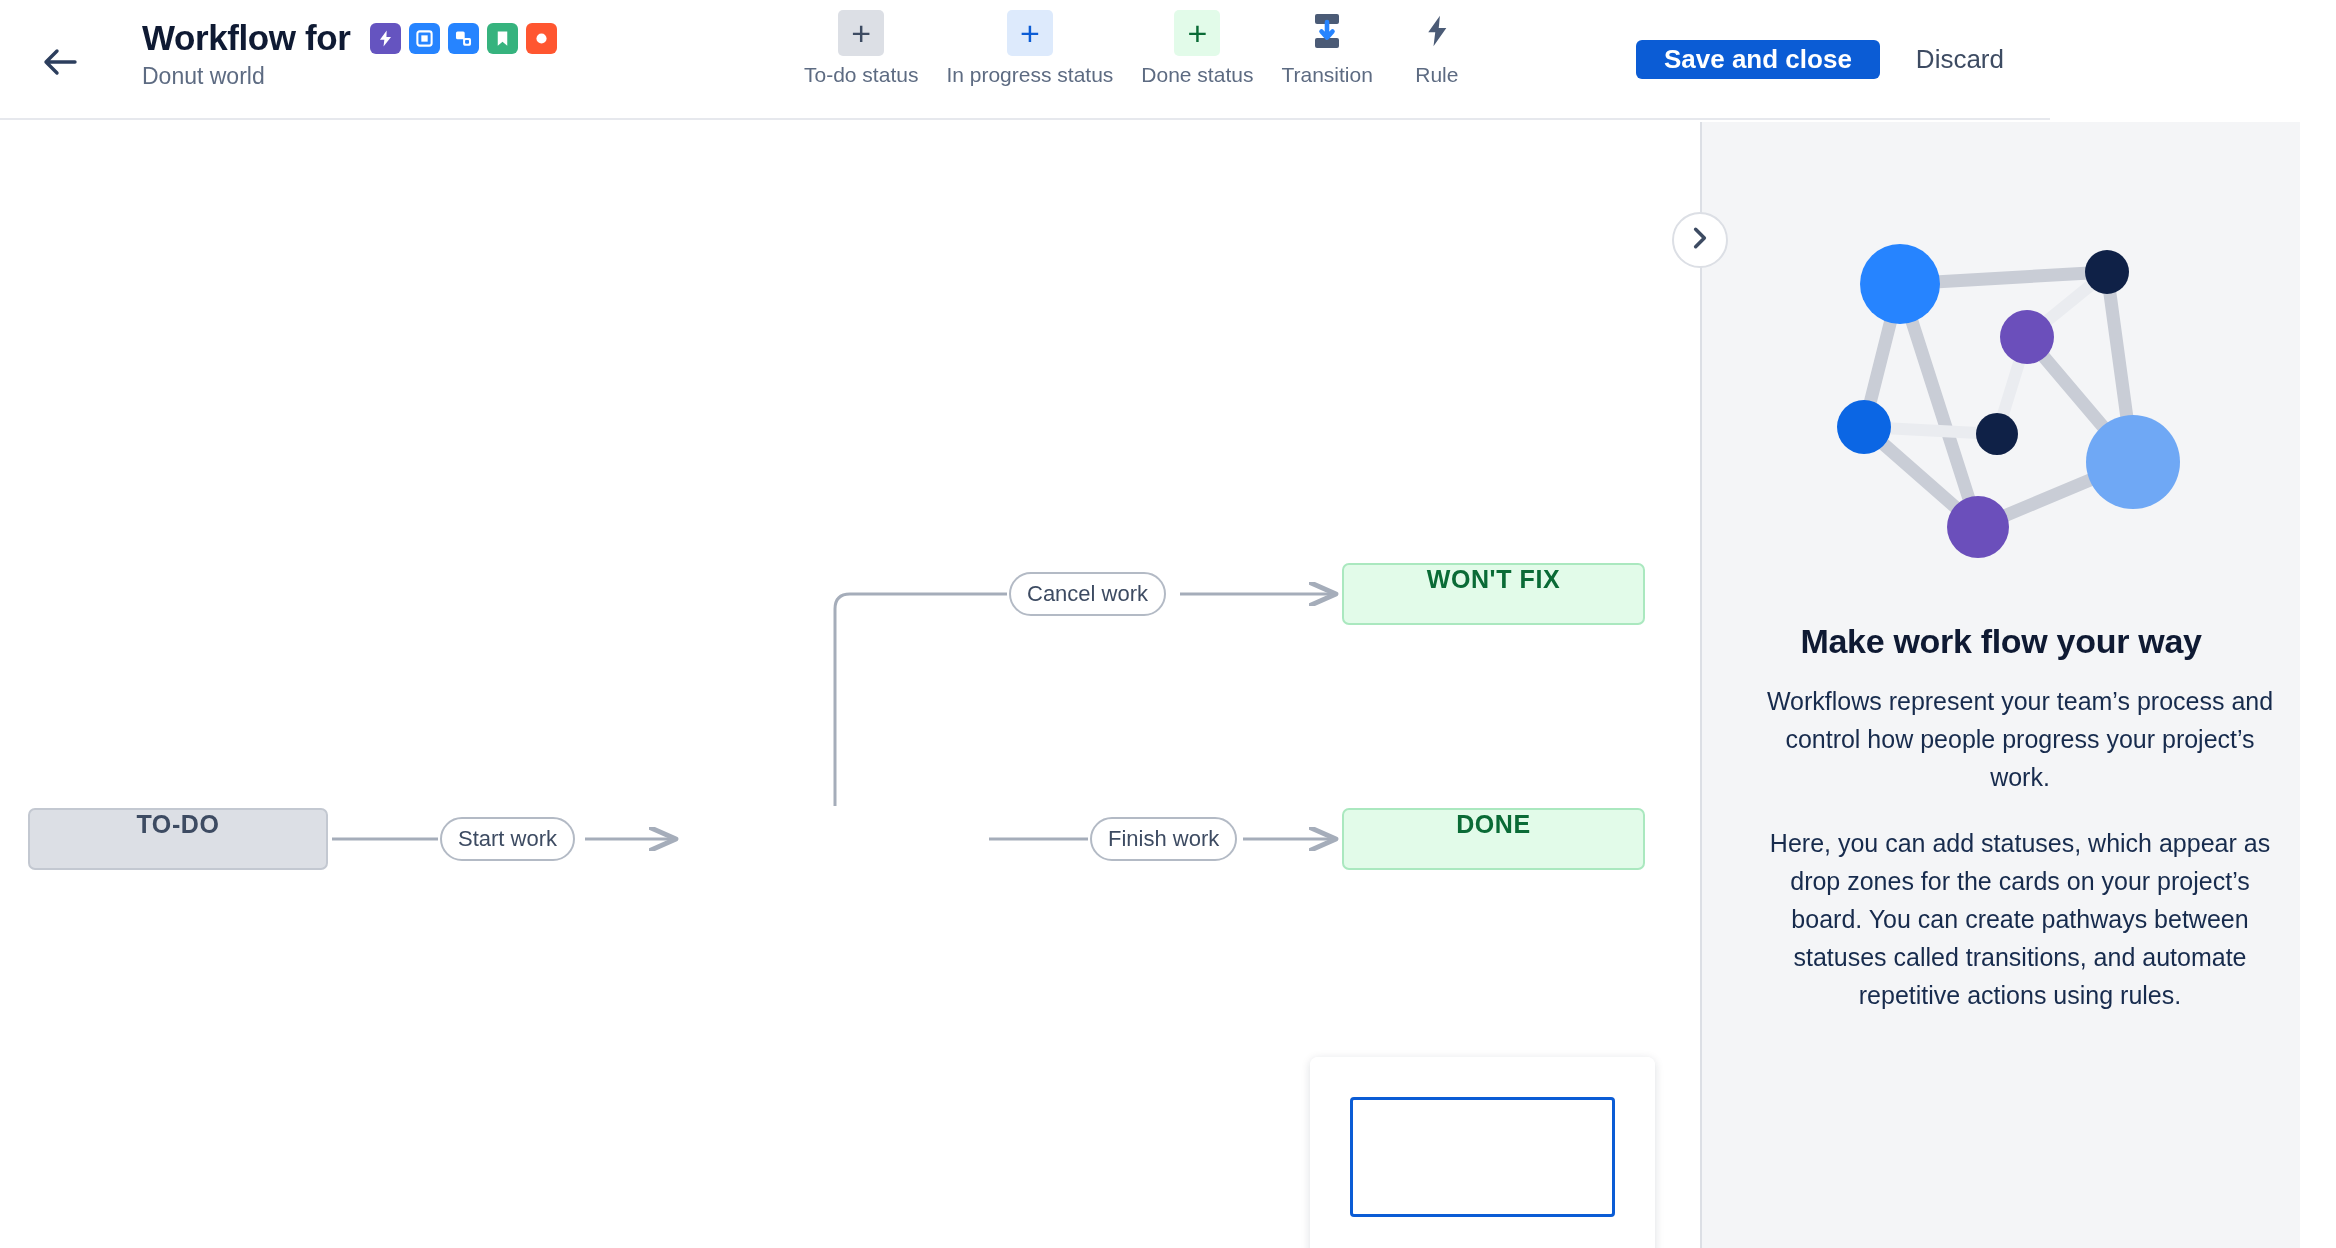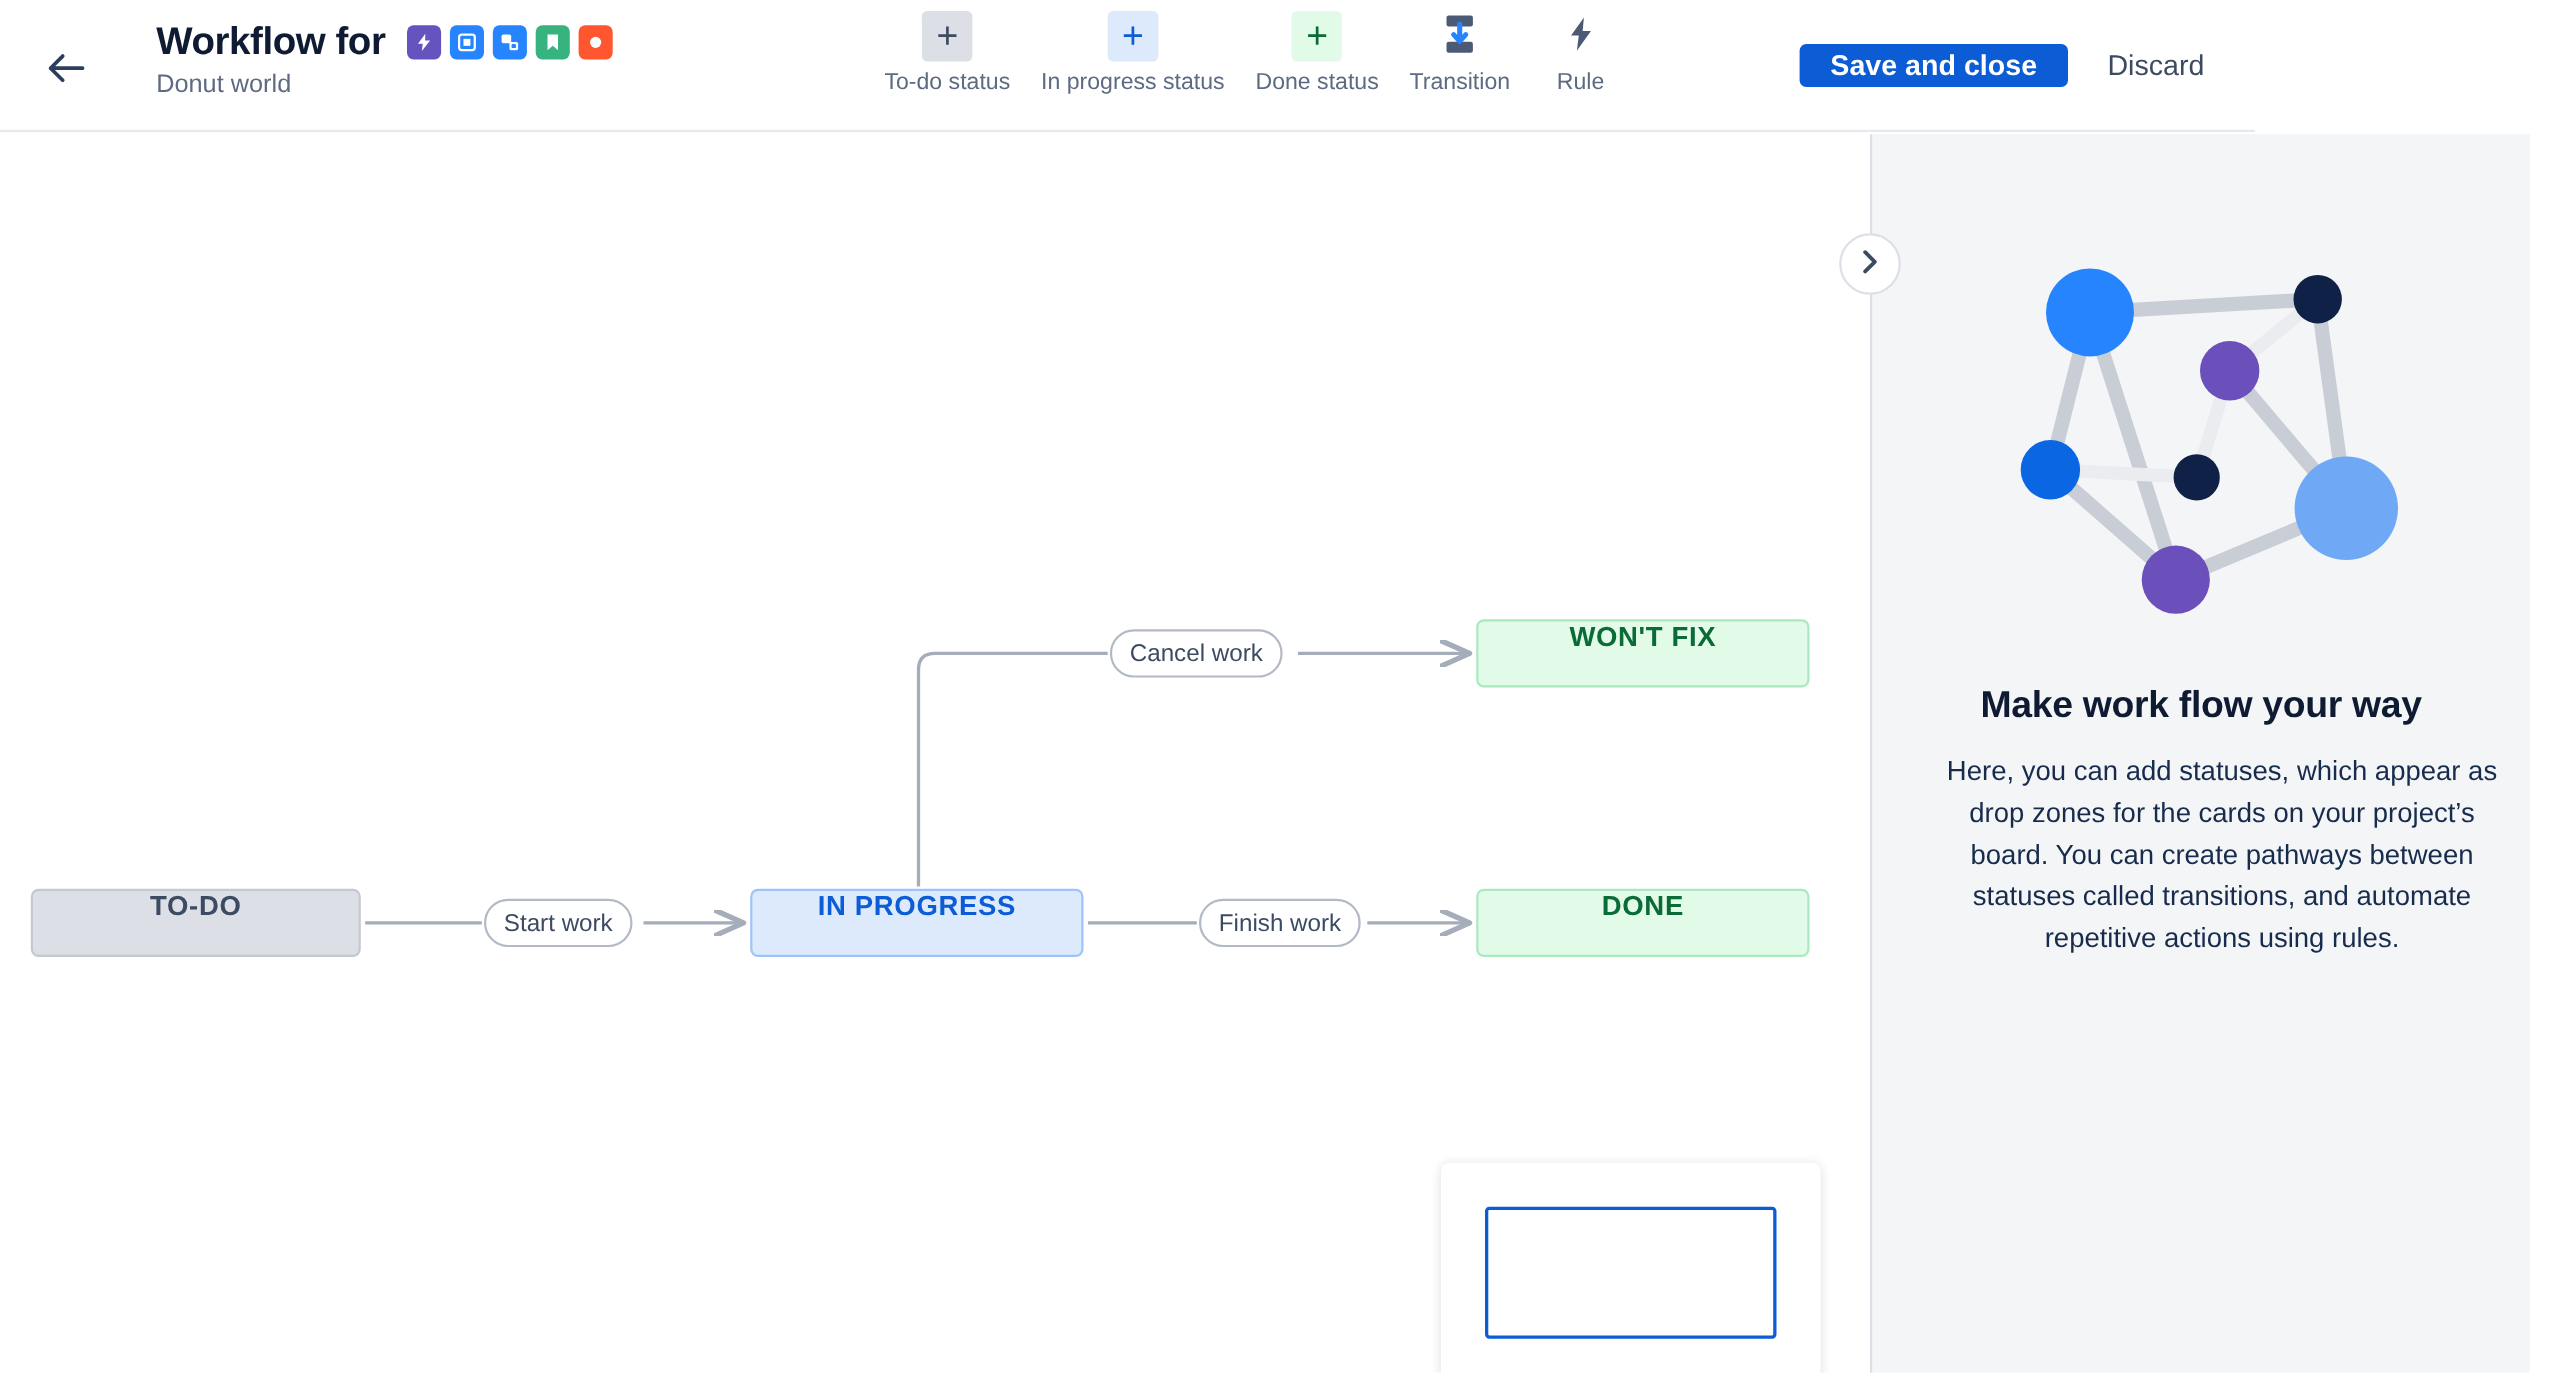--- a/index.html
+++ b/index.html
@@ -311,23 +311,20 @@
       <line x1="1243" y1="717" x2="1336" y2="717" stroke="#a5adba" stroke-width="3" marker-end="url(#arrowhead)"></line>
 
       <path d="M835,684 L835,487 Q835,472 850,472 L1007,472" fill="none" stroke="#a5adba" stroke-width="3"></path>
       <line x1="1180" y1="472" x2="1336" y2="472" stroke="#a5adba" stroke-width="3" marker-end="url(#arrowhead)"></line>
     </svg>
 
     <div class="node node-todo" style="left:28px; top:686px; width:300px; height:62px;">
       <span>TO-DO</span>
     </div>
 
-    <div class="node node-inprogress" style="left:682px; top:686px; width:303px; height:62px;">
-      <span>IN PROGRESS</span>
-    </div>
 
     <div class="node node-done" style="left:1342px; top:686px; width:303px; height:62px;">
       <span>DONE</span>
     </div>
 
     <div class="node node-done" style="left:1342px; top:441px; width:303px; height:62px;">
       <span>WON'T FIX</span>
     </div>
 
     <div class="trans-label" style="left:440px; top:695px;">
@@ -382,17 +379,18 @@
         <circle cx="44" cy="205" r="27" fill="#0B66E4"></circle>
         <circle cx="177" cy="212" r="21" fill="#0F2147"></circle>
         <circle cx="313" cy="240" r="47" fill="#6FA8F5"></circle>
         <circle cx="158" cy="305" r="31" fill="#6B4FBB"></circle>
       </svg>
     </div>
 
     <div class="panel-heading">Make work flow your way</div>
 
     <div class="panel-body">
+      <p class="panel-para">Workflows represent your team’s process and control how people progress your project’s work.</p>
       <p class="panel-para">Here, you can add statuses, which appear as drop zones for the cards on your project’s board. You can create pathways between statuses called transitions, and automate repetitive actions using rules.</p>
     </div>
   </div>
 
 </div>
 
 </body></html>

